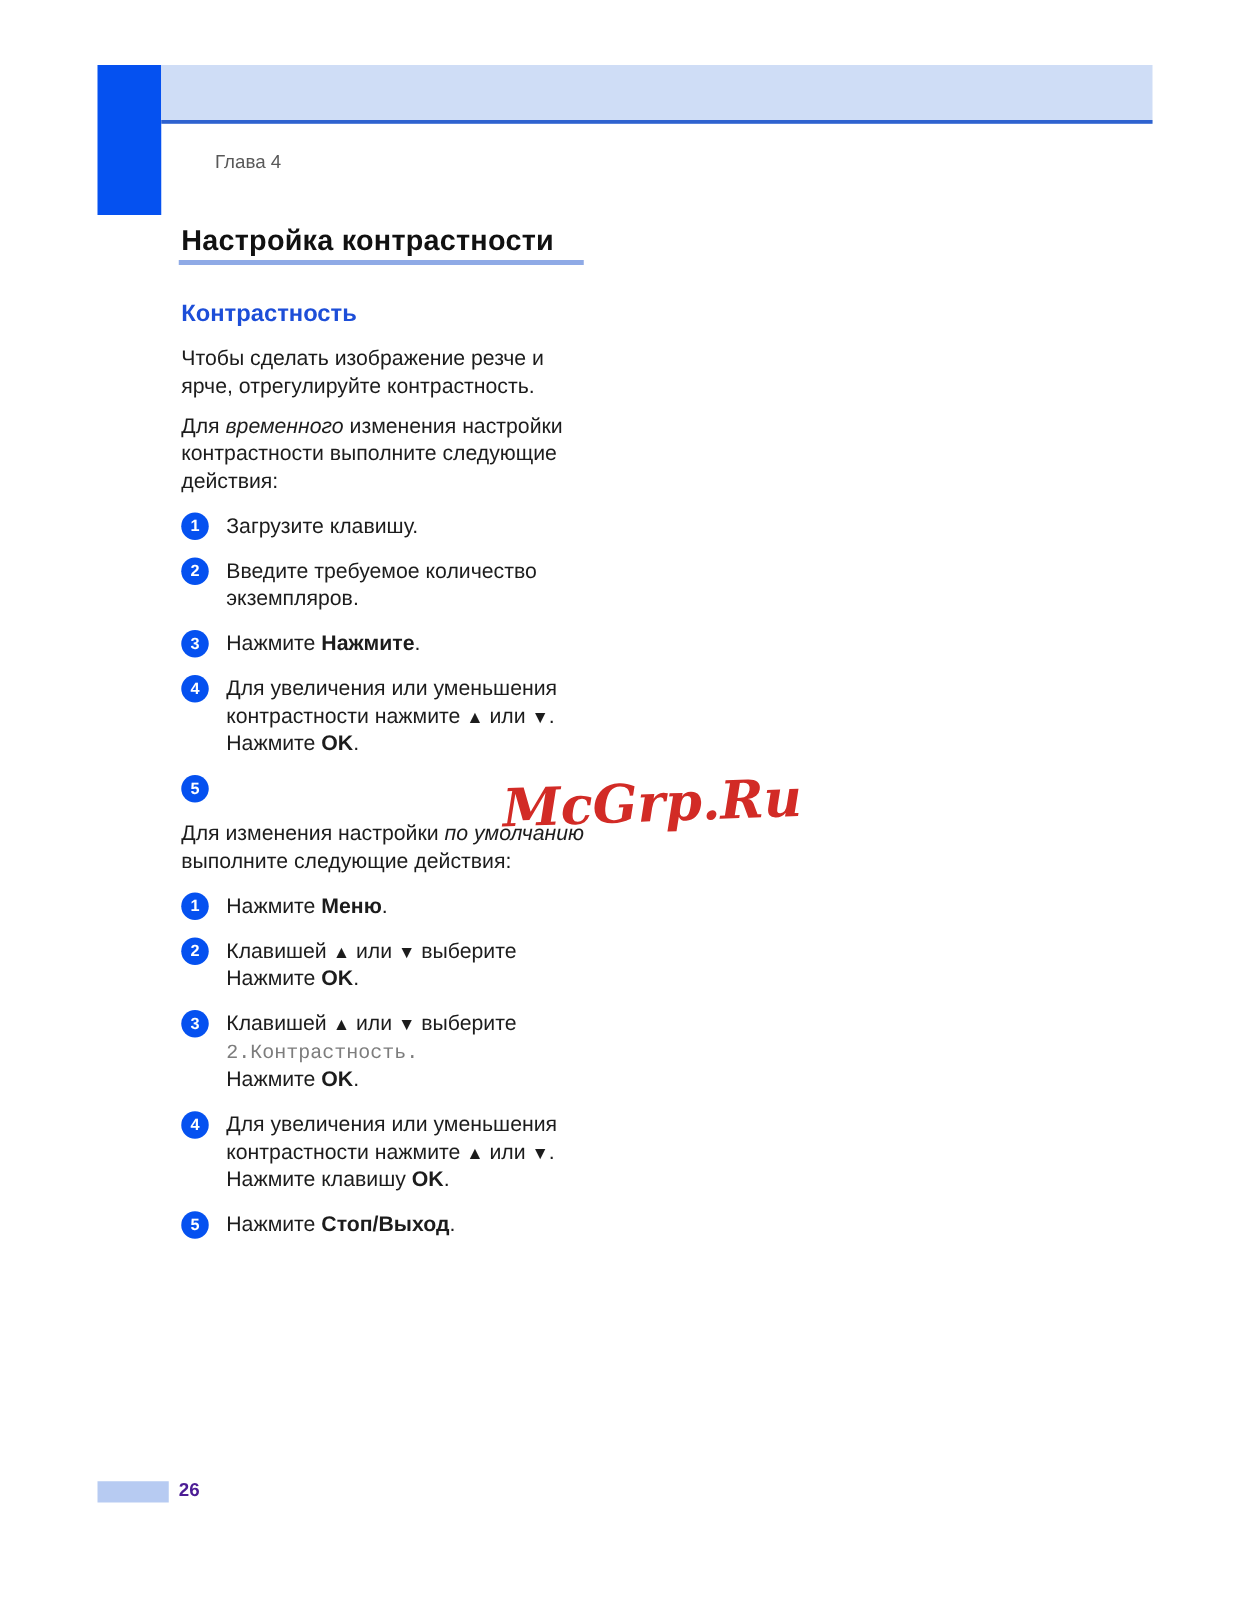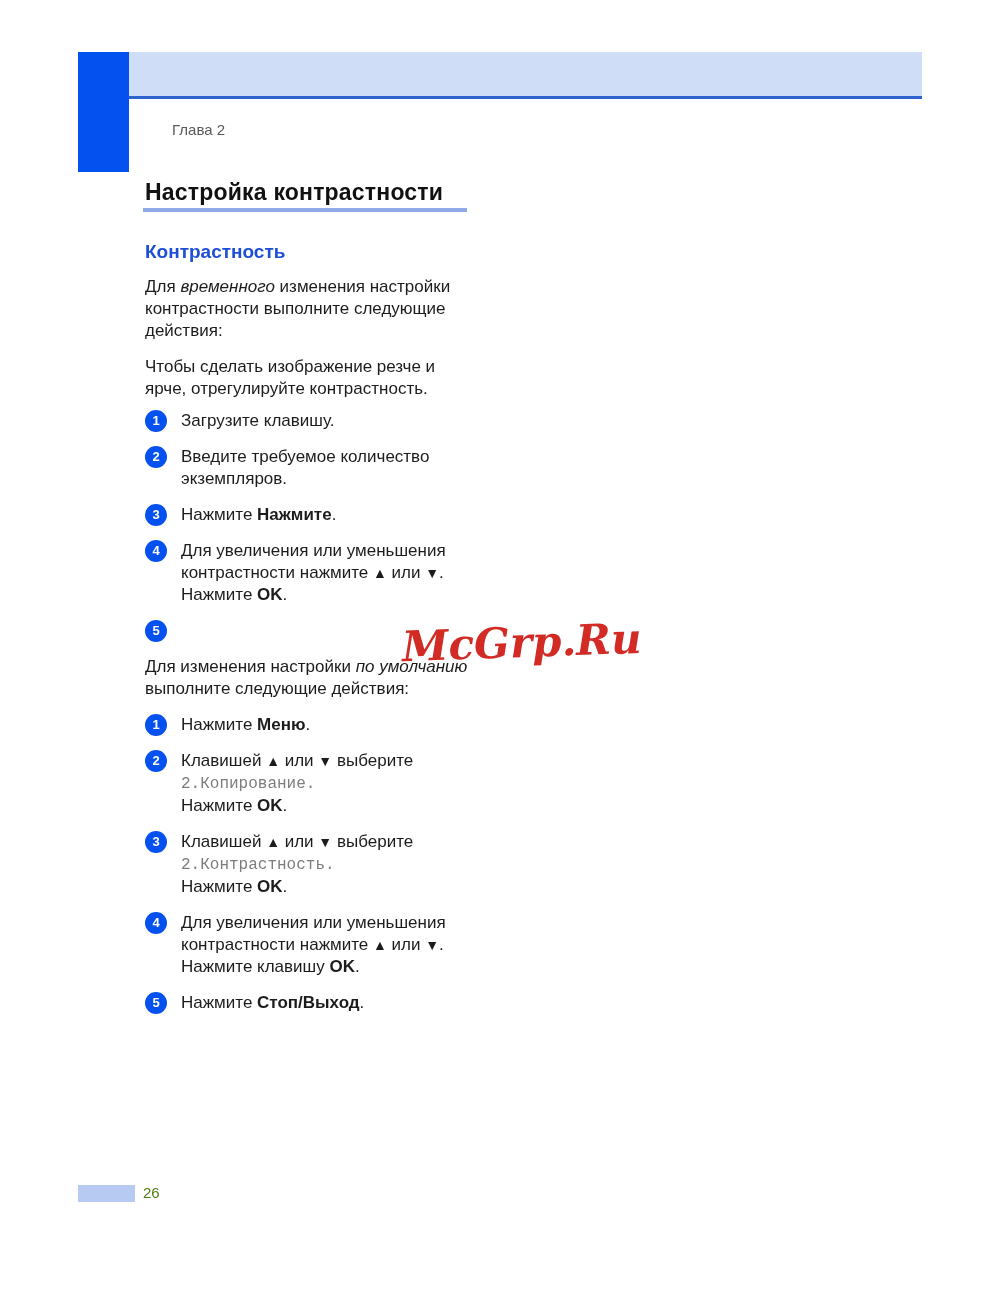--- a/index.html
+++ b/index.html
@@ -70,37 +70,37 @@
     font-family:"DejaVu Serif",serif;font-style:italic;font-weight:bold;
     font-size:42px;color:var(--watermark-red);
     transform:rotate(-2deg);white-space:nowrap;
   }
   .footer-rect{
     position:absolute;left:78px;top:1185px;width:57px;height:17px;
     background:var(--footer-rect);
   }
   .page-number{
     position:absolute;left:143px;top:1184px;
-    font-size:15px;font-weight:normal;color:#4d7c0f;
+    font-size:15px;font-weight:bold;color:#4c1d95;
   }
 </style>
 </head>
 <body>
 
 <div class="blue-box"></div>
 <div class="header-band"></div>
-<div class="chapter-label">Глава 2</div>
+<div class="chapter-label">Глава 4</div>
 
 <h1 class="page-title">Настройка контрастности</h1>
 <div class="title-underline"></div>
 
 <div class="doc-body">
     <h2 class="section-heading">Контрастность</h2>
+    <p class="para"><span>Чтобы сделать изображение резче и ярче, отрегулируйте контрастность.</span></p>
     <p class="para pre-steps"><span>Для </span><span class="seg-italic">временного</span><span> изменения настройки контрастности выполните следующие действия:</span></p>
-    <p class="para"><span>Чтобы сделать изображение резче и ярче, отрегулируйте контрастность.</span></p>
     <div class="steps">
       <div class="step">
         <span class="badge">1</span>
         <div class="step-text">
           <div class="line"><span>Загрузите клавишу.</span></div>
         </div>
       </div>
       <div class="step">
         <span class="badge">2</span>
         <div class="step-text">
@@ -129,21 +129,20 @@
       <div class="step">
         <span class="badge">1</span>
         <div class="step-text">
           <div class="line"><span>Нажмите </span><span class="seg-bold">Меню</span><span>.</span></div>
         </div>
       </div>
       <div class="step">
         <span class="badge">2</span>
         <div class="step-text">
           <div class="line"><span>Клавишей </span><span class="tri">▲</span><span> или </span><span class="tri">▼</span><span> выберите</span></div>
-          <div class="line"><span class="seg-mono">2.Копирование.</span></div>
           <div class="line"><span>Нажмите </span><span class="seg-bold">OK</span><span>.</span></div>
         </div>
       </div>
       <div class="step">
         <span class="badge">3</span>
         <div class="step-text">
           <div class="line"><span>Клавишей </span><span class="tri">▲</span><span> или </span><span class="tri">▼</span><span> выберите</span></div>
           <div class="line"><span class="seg-mono">2.Контрастность.</span></div>
           <div class="line"><span>Нажмите </span><span class="seg-bold">OK</span><span>.</span></div>
         </div>

